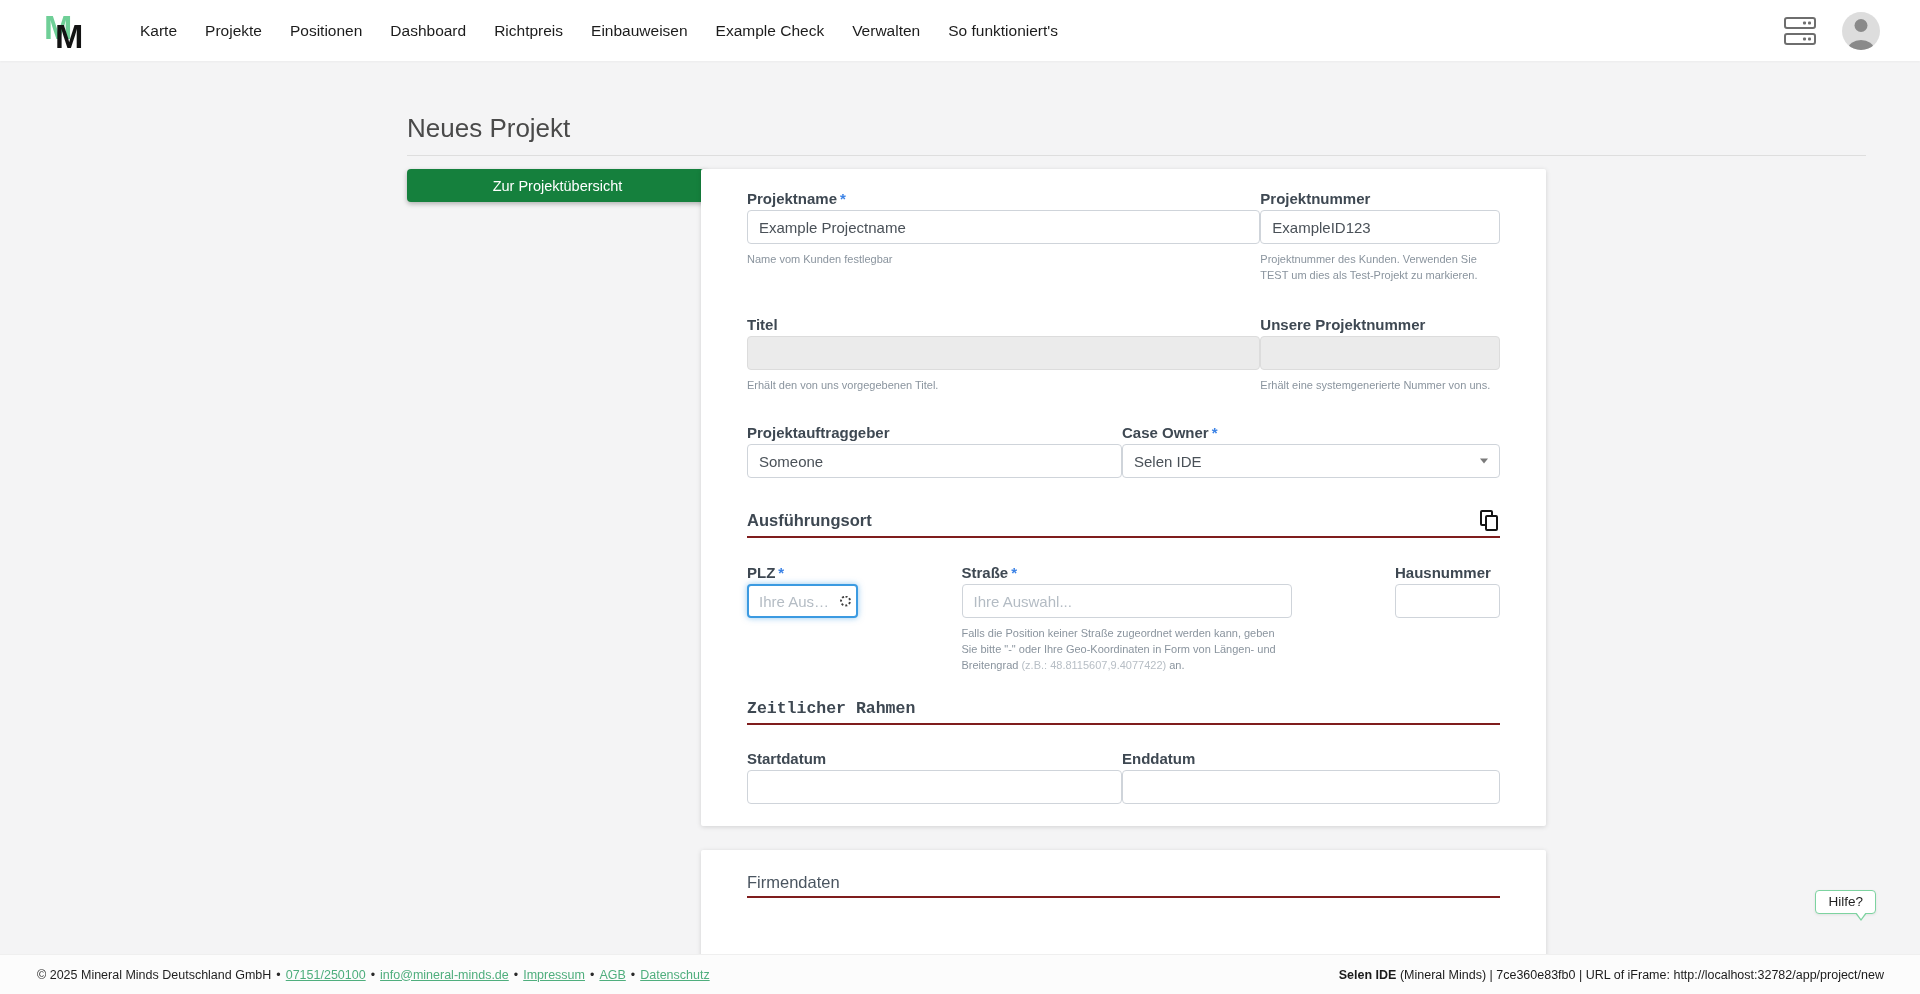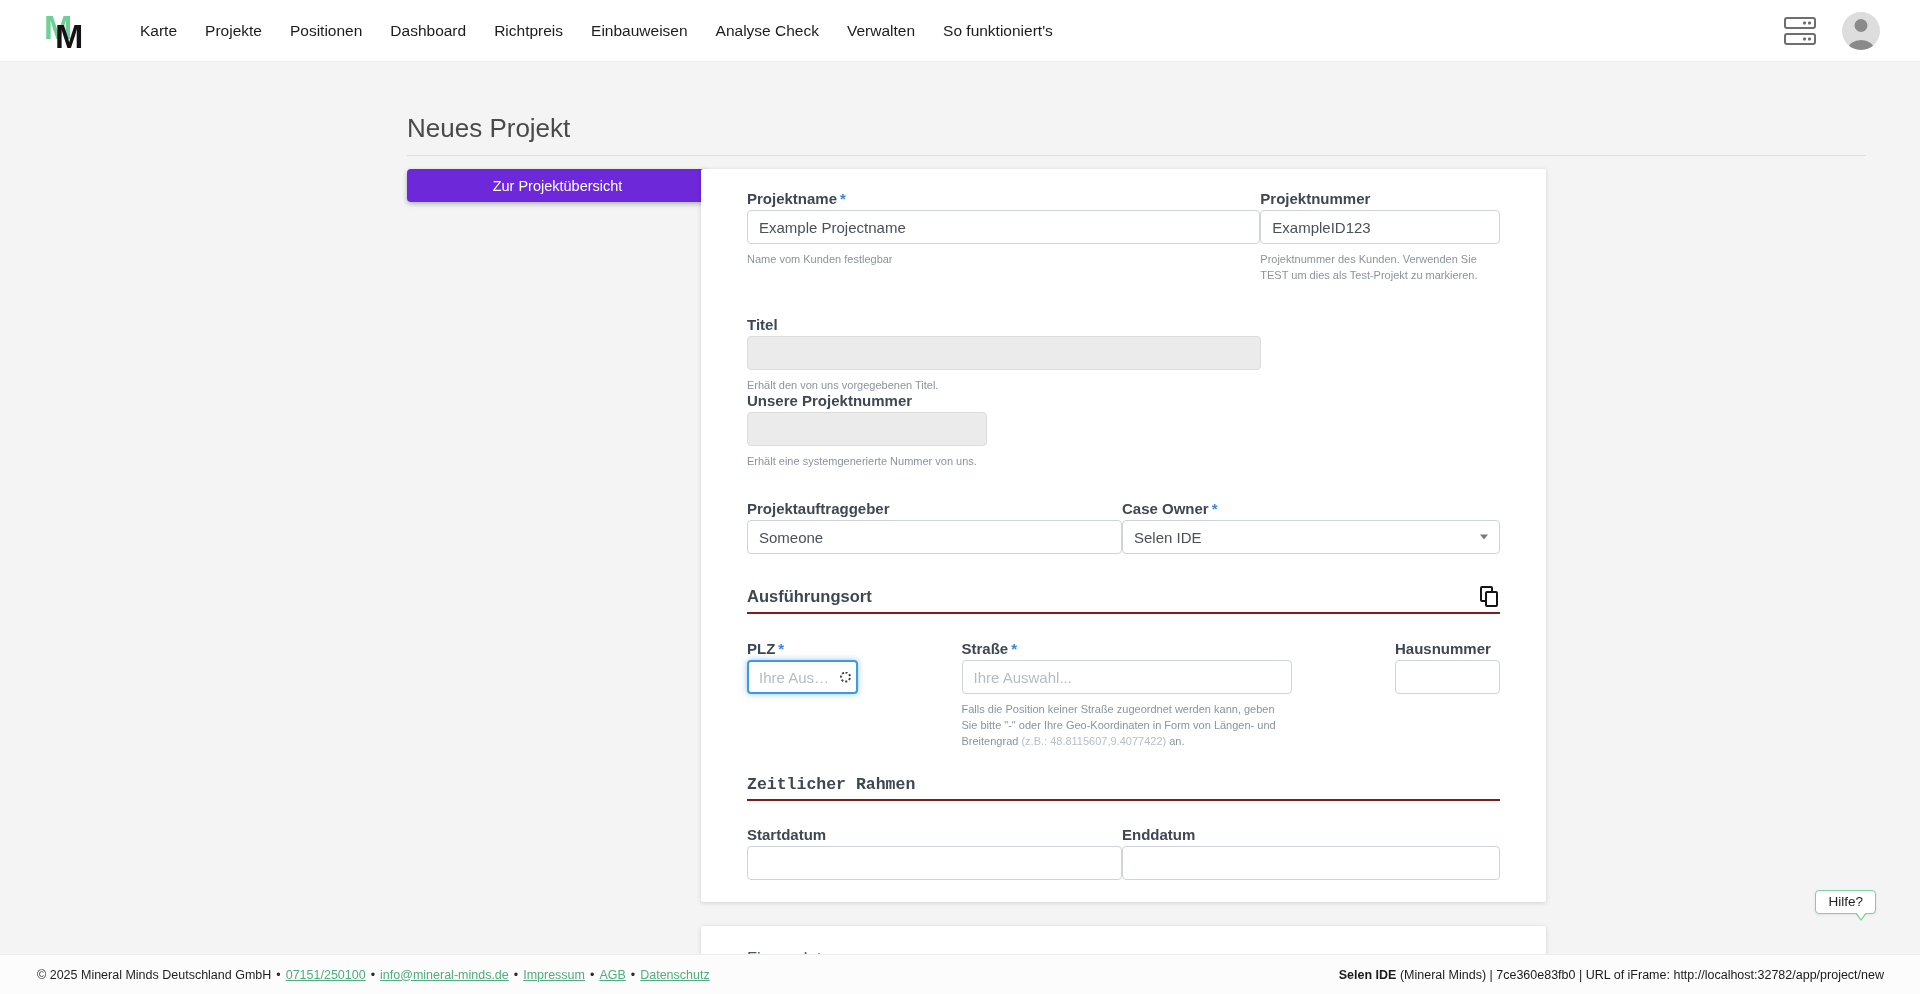--- a/index.html
+++ b/index.html
@@ -28,34 +28,34 @@
   .avatar .body { position:absolute; bottom:-8px; left:50%; transform:translateX(-50%);
     width:26px; height:18px; border-radius:50% 50% 0 0; background:#8a8a8a; }
 
   
   .main { position:absolute; top:61px; left:0; right:0; bottom:0; overflow:hidden;margin-left:24px; }
   .content { position:absolute; left:383px; right:54px; top:49px; }
   .page-title { font-size:26px; line-height:36px; font-weight:500; color:#4a4a4a;
     padding-bottom:9px; border-bottom:1px solid #dedede; }
   .body-row { display:flex; align-items:flex-start; margin-top:13px; }
   .left-col { width:264px; margin-right:30px; flex:0 0 auto; }
-  .back-btn { width:301px; height:33px; background:#6d28d9; color:#ffffff; border:none;
+  .back-btn { width:301px; height:33px; background:#15803d; color:#ffffff; border:none;
     border-radius:4px; font-size:14.5px; font-family:inherit; cursor:pointer;
     box-shadow:0 2px 5px rgba(0,0,0,0.28); }
 
   .card { width:845px; background:#ffffff; border-radius:2px;
     box-shadow:0 1px 5px rgba(0,0,0,0.14); padding:22px 46px; }
   .card-2 { margin-top:24px; height:150px; }
 
   .row { display:flex; }
   .row-1, .row-2 { justify-content:space-between; }
   .col-wide { width:514px; }
   .col-narrow { width:240px; }
   .row-1 { margin-bottom:34px; }
-  .row-2 { margin-bottom:32px;flex-direction:column; }
+  .row-2 { margin-bottom:32px; }
   .row-3 { margin-bottom:32px; }
   .col-w375 { width:375px; }
   .col-w378 { width:378px; }
   .row-3 { justify-content:space-between; }
 
   .field-label { font-size:15px; line-height:16px; font-weight:700; color:#3e4852; margin-bottom:3px; }
   .req { color:#3c83e6; margin-left:3px; }
   .tb { width:100%; height:34px; border:1px solid #cfd4da; border-radius:4px; padding:0 11px;
     font-size:15px; font-family:inherit; color:#4a5158; background:#ffffff; outline:none; }
   .tb::placeholder { color:#b4bcc4; }
@@ -116,21 +116,21 @@
     <span class="m m-green">M</span>
     <span class="m m-black">M</span>
   </div>
   <div class="nav">
     <span class="nav-item">Karte</span>
     <span class="nav-item">Projekte</span>
     <span class="nav-item">Positionen</span>
     <span class="nav-item">Dashboard</span>
     <span class="nav-item">Richtpreis</span>
     <span class="nav-item">Einbauweisen</span>
-    <span class="nav-item">Analyse Check</span>
+    <span class="nav-item">Example Check</span>
     <span class="nav-item">Verwalten</span>
     <span class="nav-item">So funktioniert's</span>
   </div>
   <div class="header-right">
     <div class="hw-icon">
       <div class="hw-row"></div>
       <div class="hw-row"></div>
     </div>
     <div class="avatar">
       <div class="head"></div>

